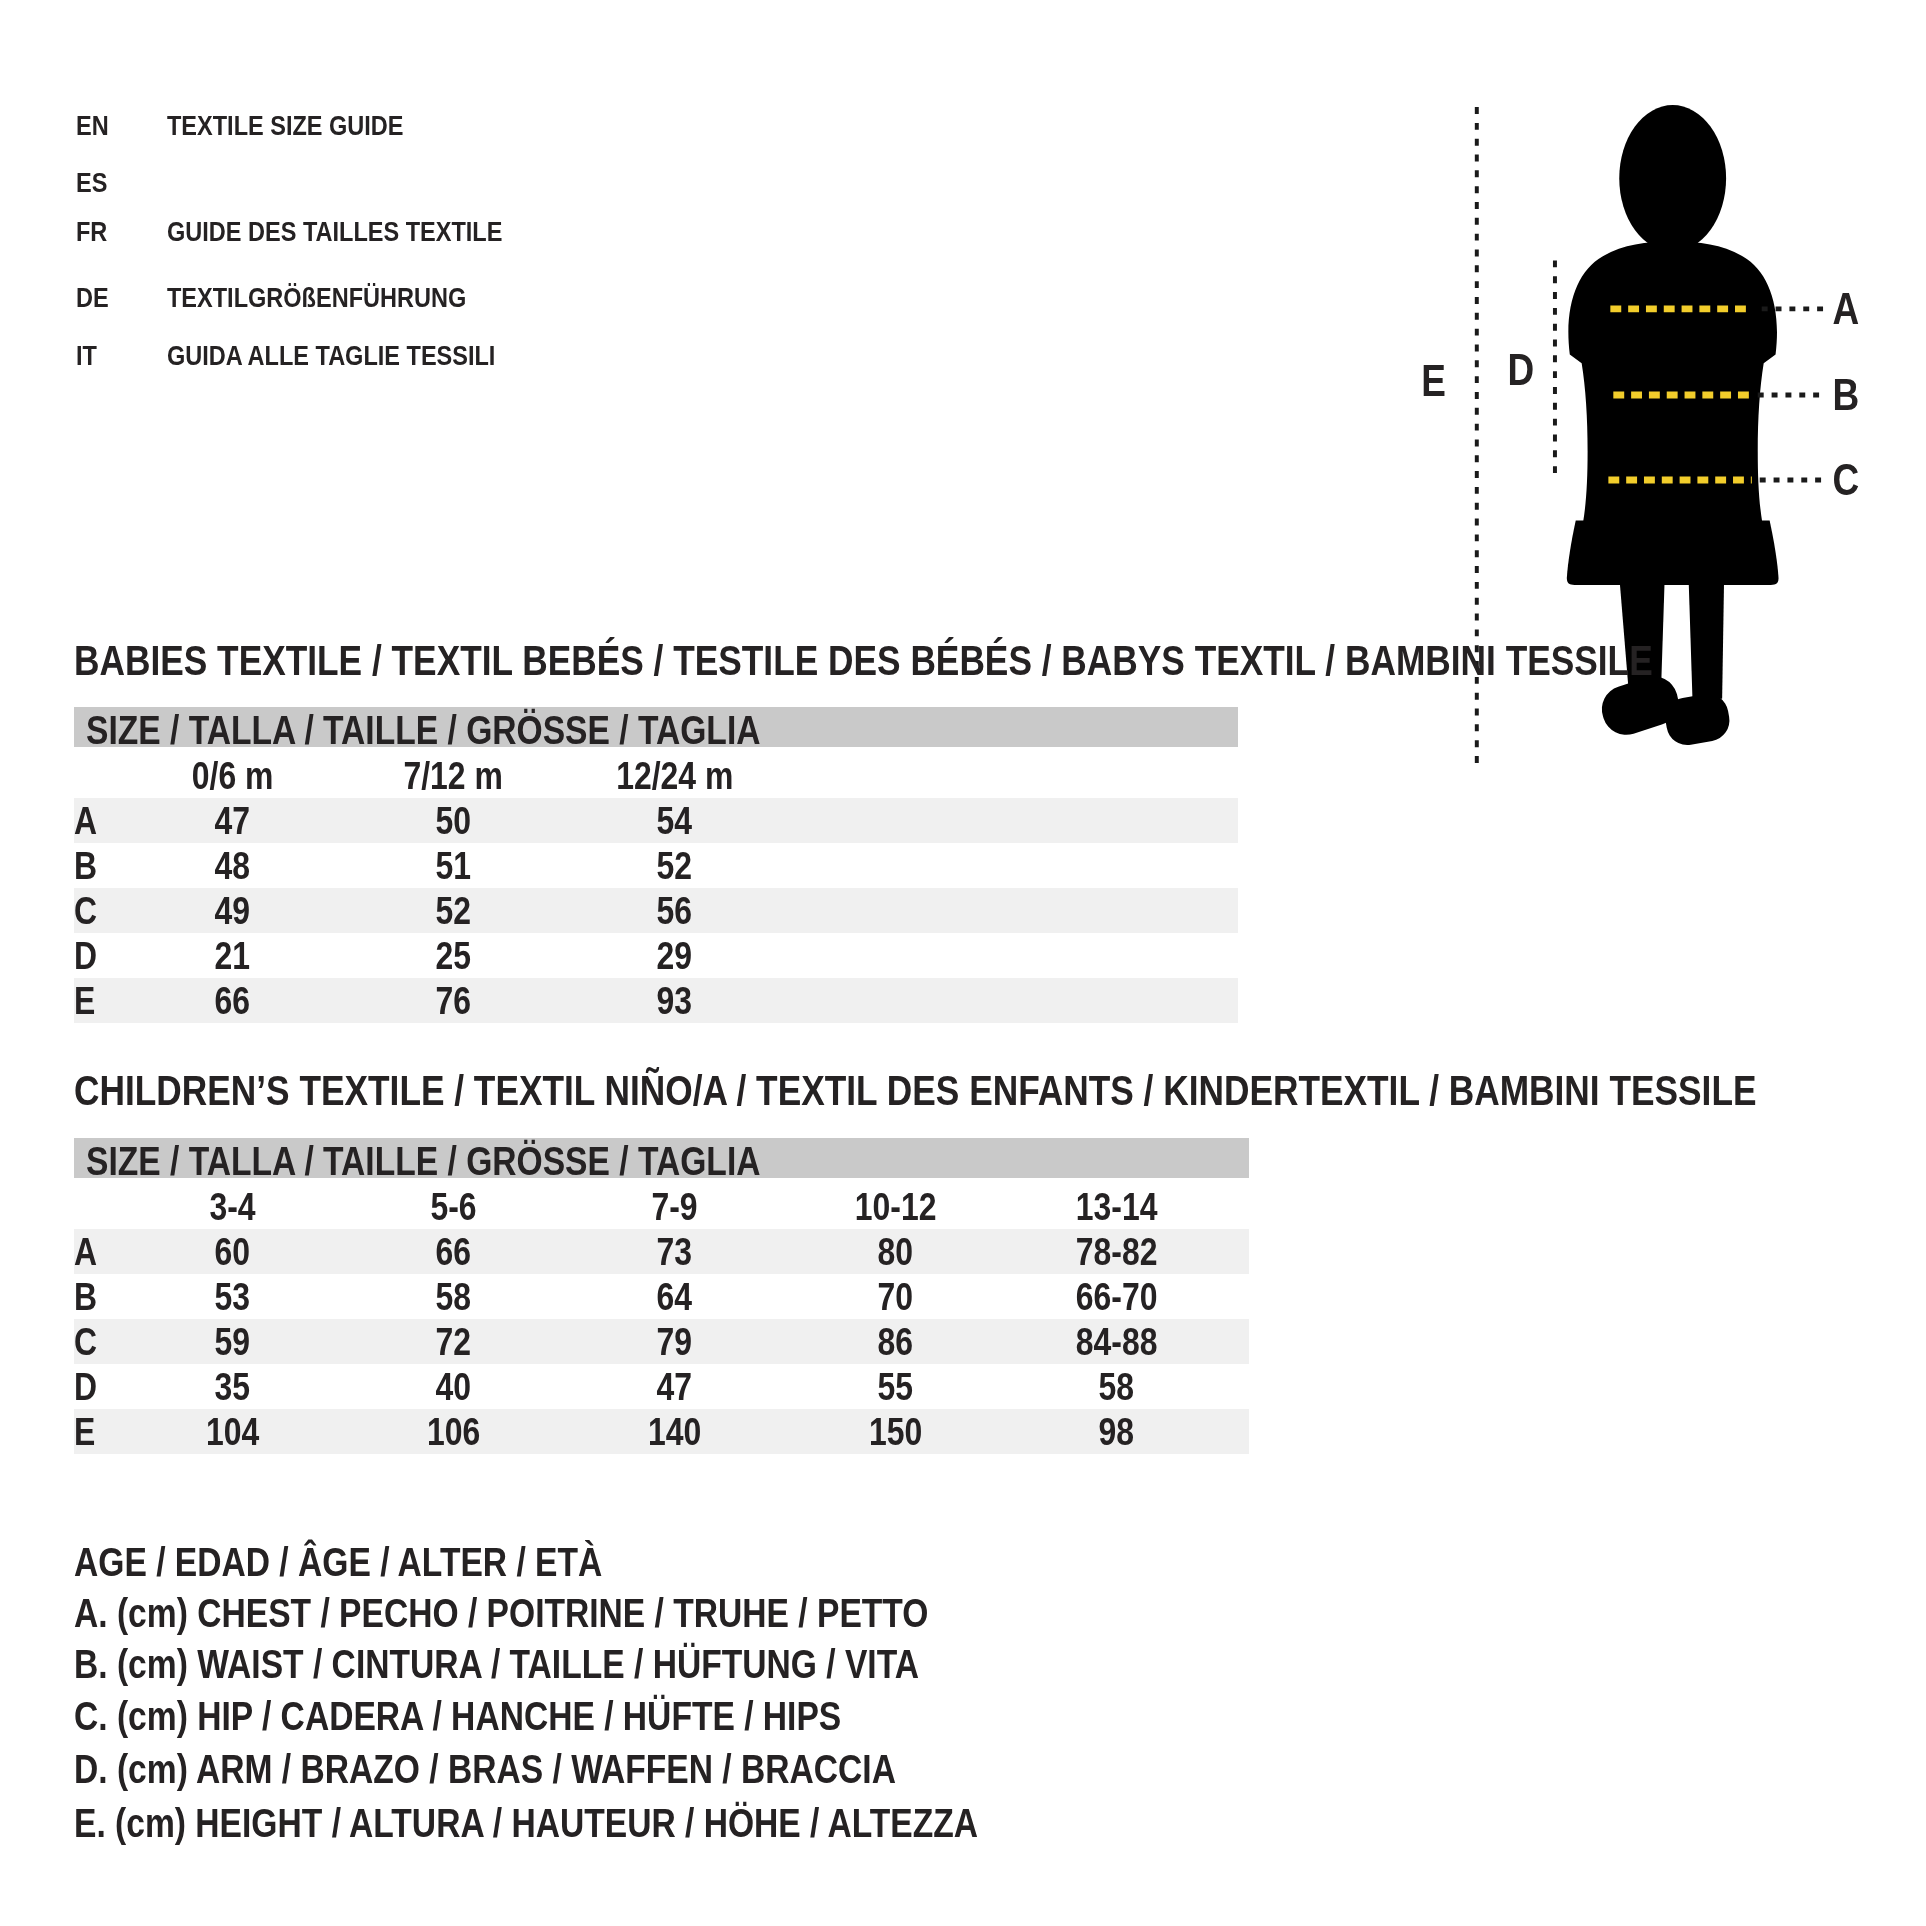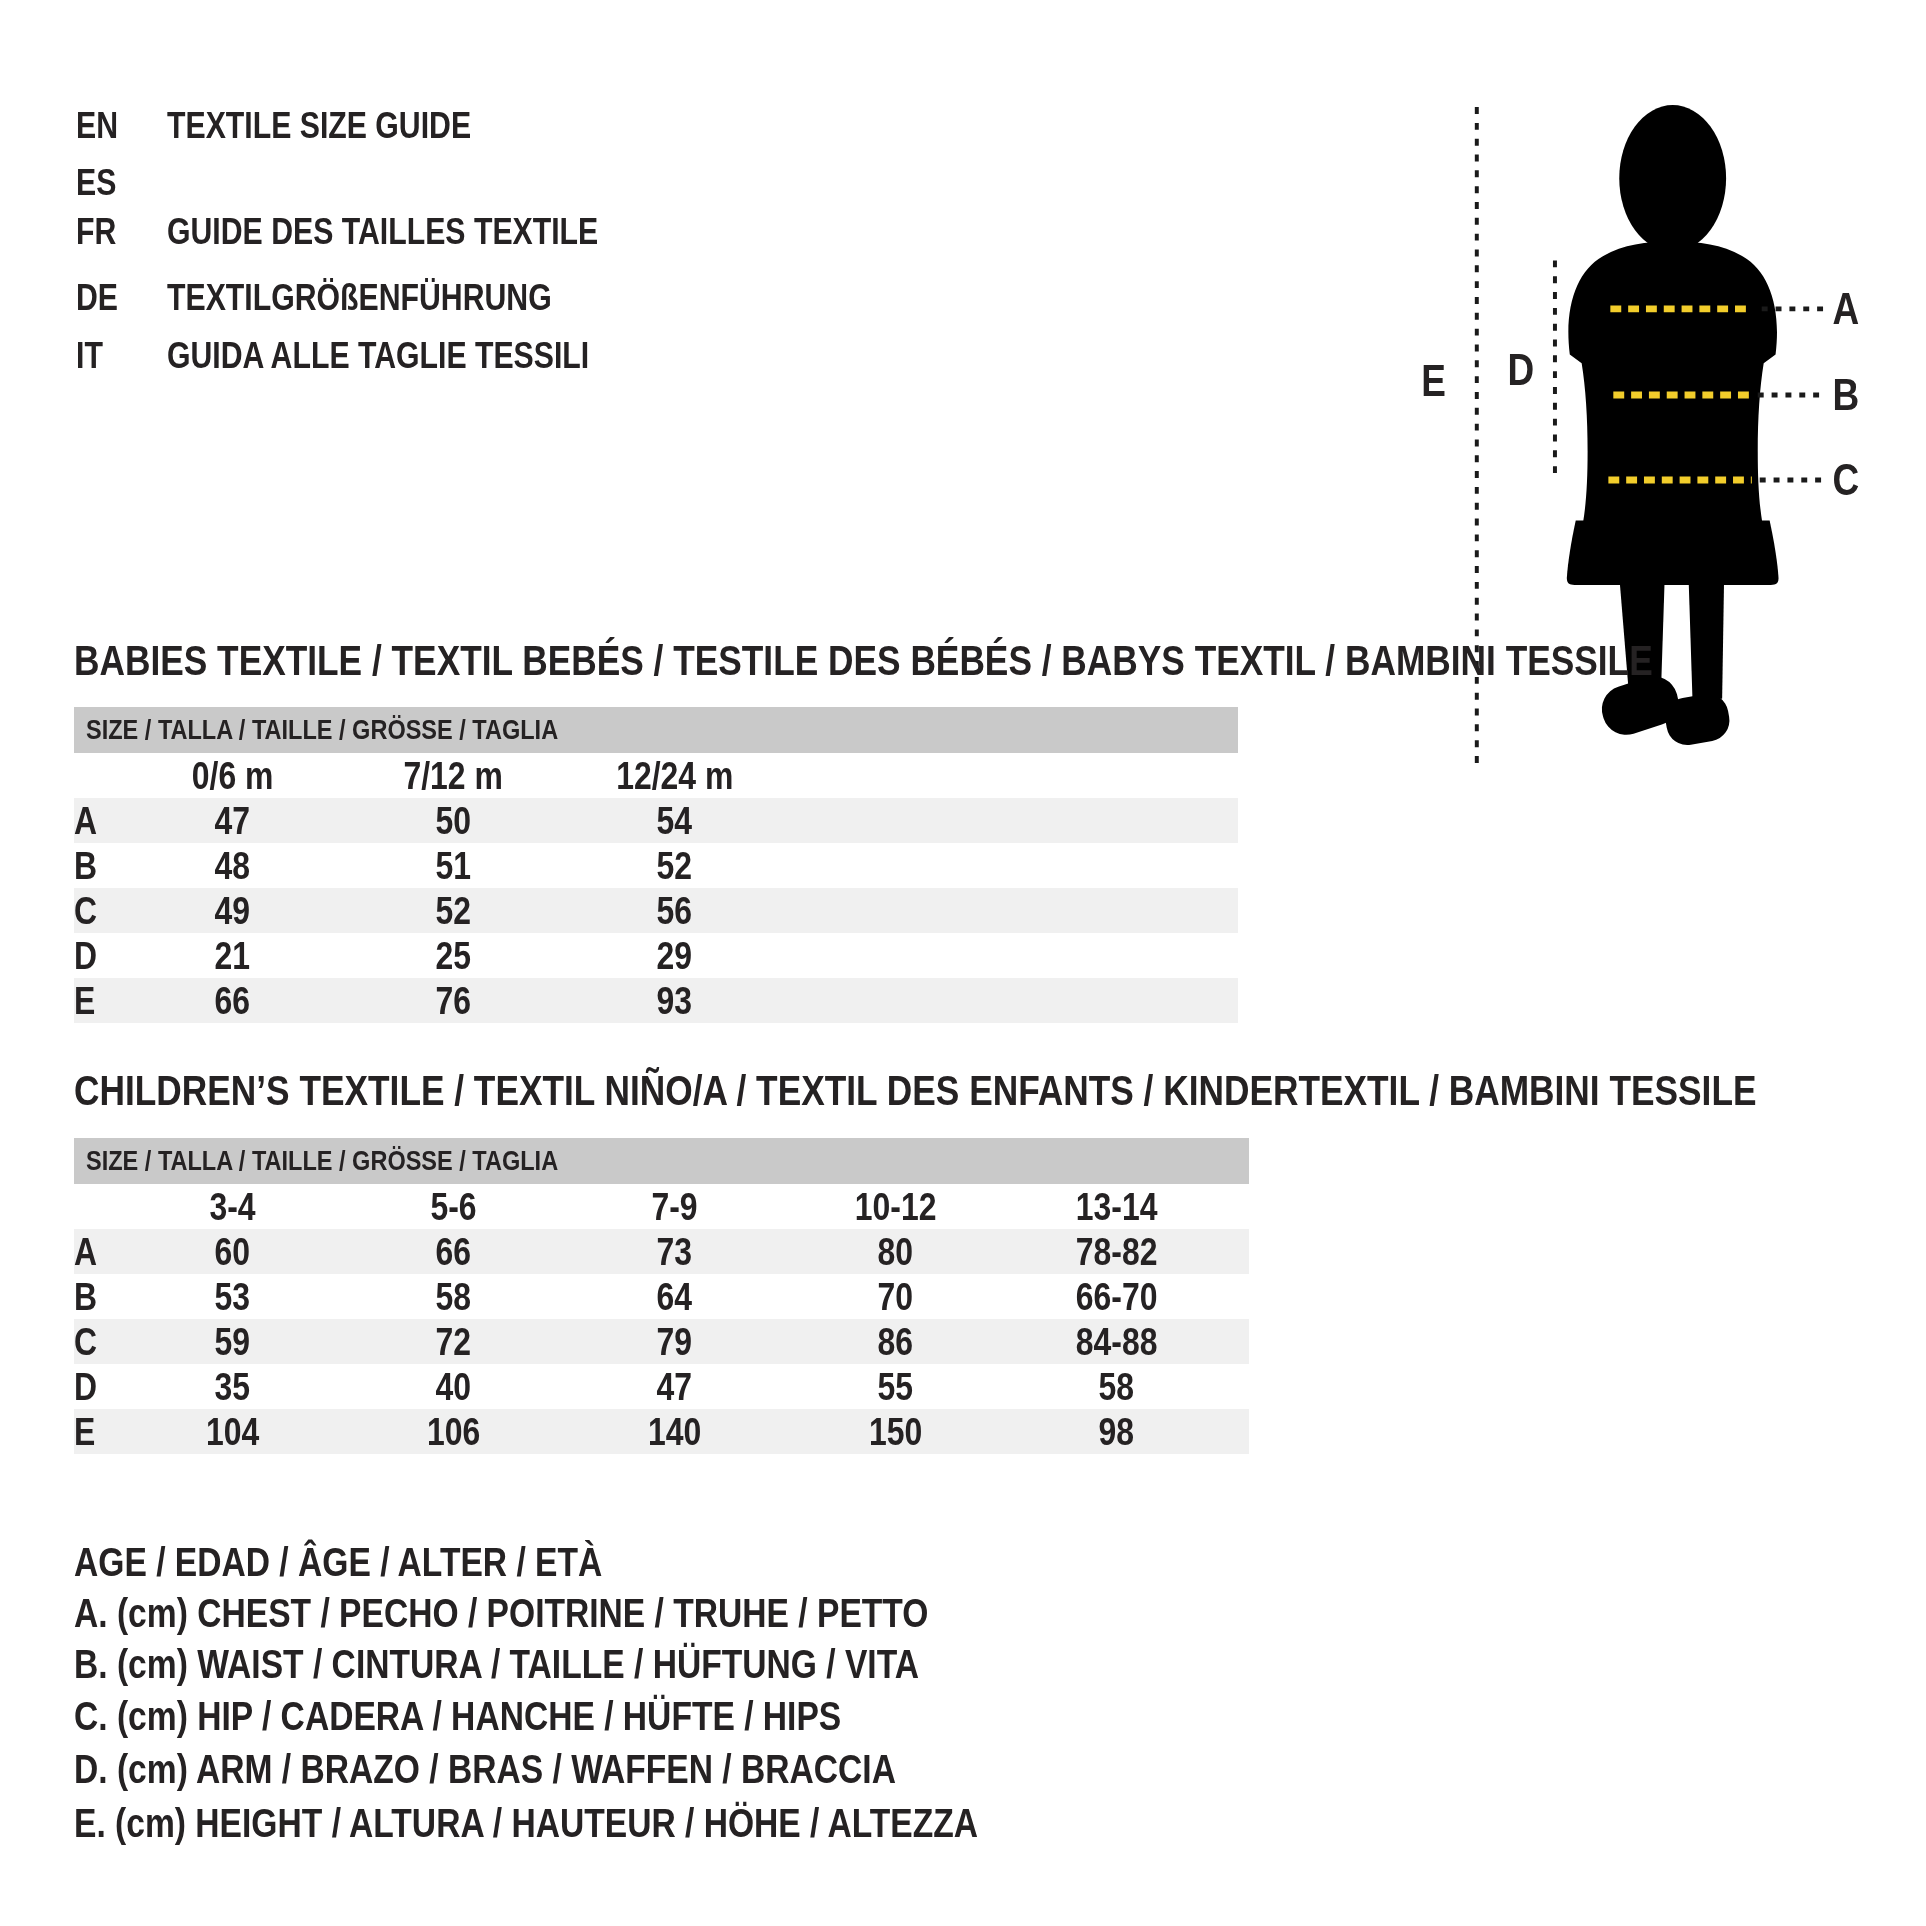--- a/index.html
+++ b/index.html
@@ -6,26 +6,26 @@
   body{
     width:1927px;height:1927px;background:#ffffff;position:relative;overflow:hidden;
     font-family:"Liberation Sans","DejaVu Sans",sans-serif;font-weight:700;color:#252223;
     -webkit-font-smoothing:antialiased;
   }
   .abs{position:absolute;}
   
   .cnd{display:inline-block;transform:scaleX(.84);transform-origin:0 50%;white-space:nowrap;}
   .cndc{display:inline-block;transform:scaleX(.84);transform-origin:50% 50%;white-space:nowrap;}
   
-  .lang-row{position:absolute;left:76px;height:51px;line-height:51px;font-size:36px;display:flex;align-items:center;}
+  .lang-row{position:absolute;left:76px;height:51px;line-height:51px;font-size:28px;display:flex;align-items:center;}
   .lang-code{width:91px;flex:0 0 91px;}
   
   .sec-heading{position:absolute;left:74px;font-size:42px;line-height:51px;}
   
-  .size-bar{position:absolute;left:74px;height:46px;background:#c9c9c9;font-size:28px;line-height:46px;padding-left:12px;box-sizing:border-box;}
+  .size-bar{position:absolute;left:74px;height:40px;background:#c9c9c9;font-size:40px;line-height:46px;padding-left:12px;box-sizing:border-box;}
   
   .trow{position:absolute;left:74px;display:flex;align-items:flex-end;font-size:38px;}
   .trow .letter{width:48px;flex:0 0 48px;text-align:left;}
   .trow .val{width:221px;flex:0 0 221px;text-align:center;}
   .stripe{background:#f0f0f0;}
   
   .legend-line{position:absolute;left:74px;font-size:40px;line-height:51px;}
   
   .mlabel{position:absolute;width:44px;text-align:center;font-size:44px;line-height:51px;}
 </style>

